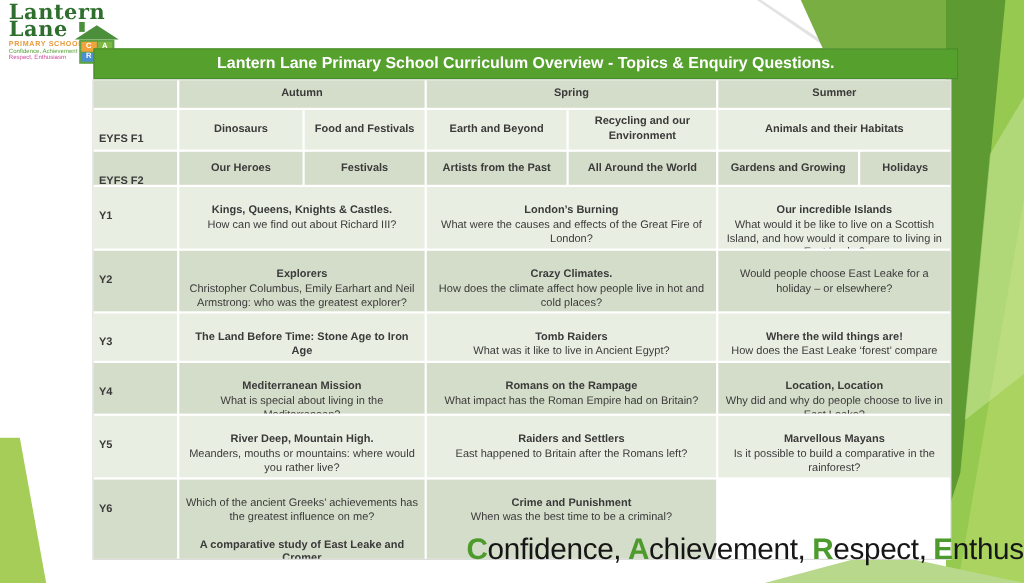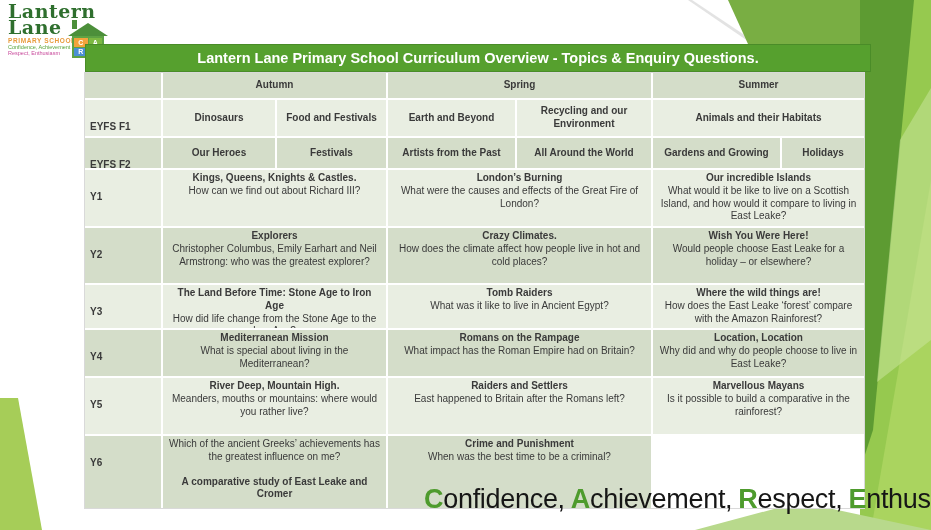--- a/index.html
+++ b/index.html
@@ -34,21 +34,21 @@
   .ctable{position:absolute;left:85px;top:73px;display:grid;
           grid-template-columns:76px 112px 109px 127px 134px 127px 82px;
           grid-template-rows:25px 36px 30px 56px 55px 43px 46px 56px 72px;
           gap:2px;background:#fff;box-shadow:0 0 0 1px #d9d9d9;}
   .cell{font-size:10px;line-height:1.28;padding:3px 5px;box-sizing:border-box;overflow:hidden;}
   .band-d{background:#d4ddc9;}
   .band-l{background:#e9eee2;}
   .rowlabel{font-weight:bold;padding-top:21px;}
   .season{display:flex;align-items:center;justify-content:center;font-weight:bold;}
   .topic{display:flex;align-items:center;justify-content:center;text-align:center;font-weight:bold;}
-  .qcell{text-align:center;padding-top:2px;}
+  .qcell{text-align:center;padding-top:16px;}
   .qcell .t{font-weight:bold;}
   .qcell .q{font-weight:normal;}
   .gap-top{margin-top:12px;}
   .s2{grid-column:span 2;}
 
   
   .motto{position:absolute;left:424px;top:484px;width:420px;font-size:27px;
          color:#161616;white-space:nowrap;letter-spacing:-0.3px;}
   .motto .ini{color:#4e9b2d;font-weight:bold;}
   .motto .seg{margin-right:6px;}
@@ -130,21 +130,20 @@
     <div class="cell band-d rowlabel">Y2</div>
     <div class="cell band-d qcell s2">
       <div class="t">Explorers</div>
       <div class="q">Christopher Columbus, Emily Earhart and Neil Armstrong: who was the greatest explorer?</div>
     </div>
     <div class="cell band-d qcell s2">
       <div class="t">Crazy Climates.</div>
       <div class="q">How does the climate affect how people live in hot and cold places?</div>
     </div>
     <div class="cell band-d qcell s2">
-      <div class="t">Wish You Were Here!</div>
       <div class="q">Would people choose East Leake for a holiday – or elsewhere?</div>
     </div>
 
     <div class="cell band-l rowlabel">Y3</div>
     <div class="cell band-l qcell s2">
       <div class="t">The Land Before Time: Stone Age to Iron Age</div>
       <div class="q">How did life change from the Stone Age to the Iron Age?</div>
     </div>
     <div class="cell band-l qcell s2">
       <div class="t">Tomb Raiders</div>

